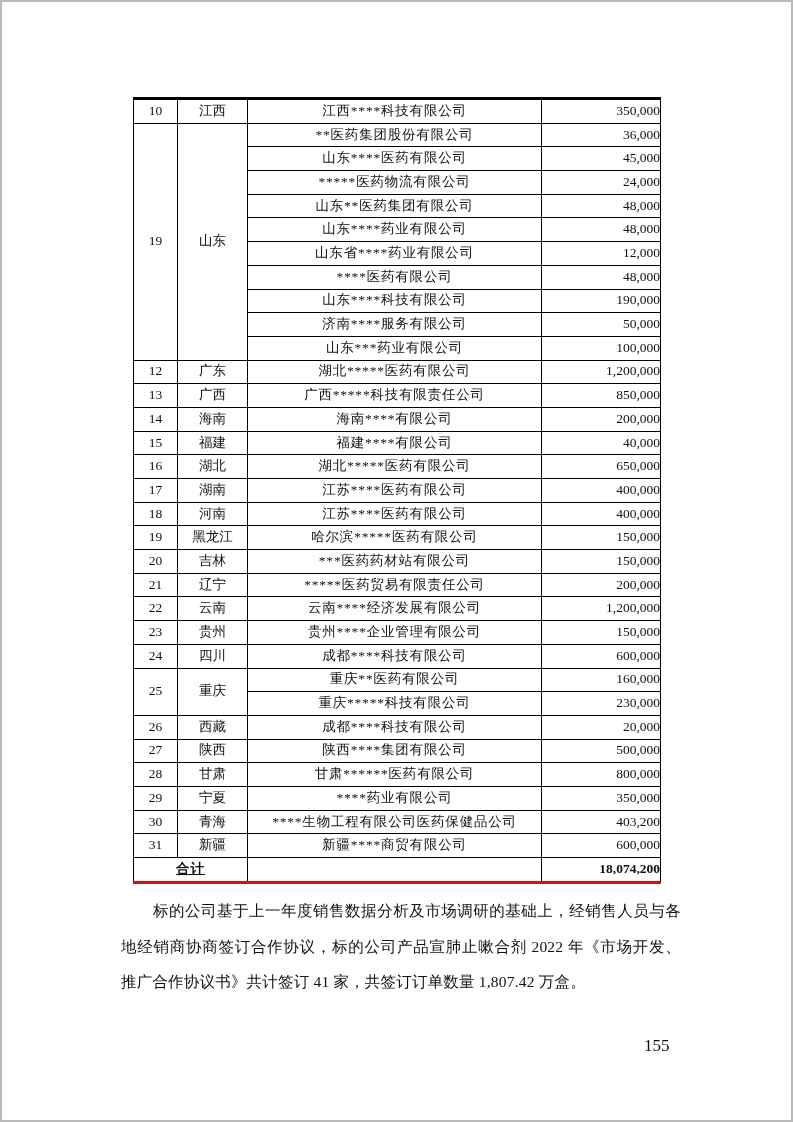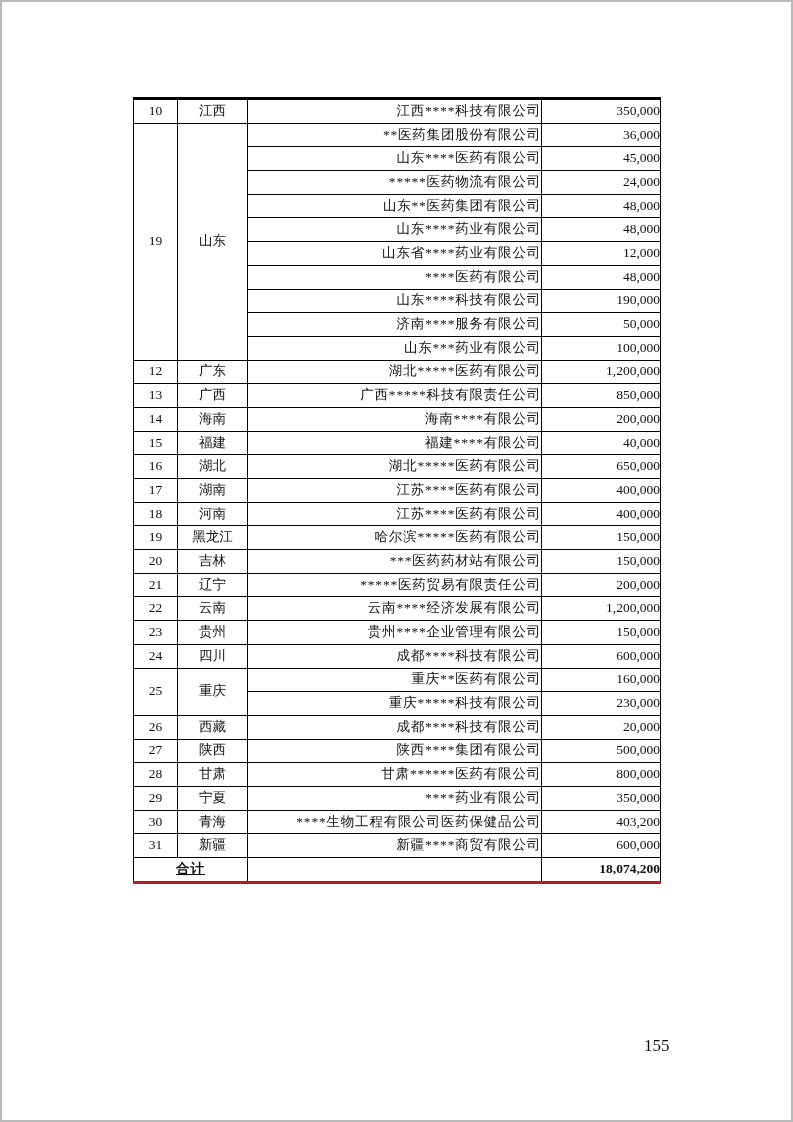--- a/index.html
+++ b/index.html
@@ -36,21 +36,21 @@
     border: 1px solid #000;
     height: 22.7px;
     padding: 0;
     font-size: 13.5px;
     line-height: 1.1;
     vertical-align: middle;
     white-space: nowrap;
     overflow: hidden;
   }
   td.no, td.province { text-align: center; }
-  td.company { text-align: right; padding-left: 7px; letter-spacing: 0.8px; }
+  td.company { text-align: center; padding-left: 7px; letter-spacing: 0.8px; }
   td.amount  { text-align: right; padding-right: 6px; }
   tr.total-row td { font-weight: bold; }
   tr.total-row td.total-label { text-align: center; letter-spacing: 1px; text-decoration: underline; }
 
   
   .text-block {
     position: absolute;
     left: 121px; top: 893px;
     width: 560px;
     font-size: 15.5px;
@@ -263,15 +263,20 @@
   <tbody>
     <tr class="total-row">
       <td class="total-label" colspan="2">合计</td>
       <td class="company"></td>
       <td class="amount">18,074,200</td>
     </tr>
   </tbody>
 </table>
 
 <div class="text-block">
+    <div class="para">
+      <div class="line first">标的公司基于上一年度销售数据分析及市场调研的基础上，经销售人员与各</div>
+      <div class="line">地经销商协商签订合作协议，标的公司产品宣肺止嗽合剂 2022 年《市场开发、</div>
+      <div class="line last">推广合作协议书》共计签订 41 家，共签订订单数量 1,807.42 万盒。</div>
+    </div>
   </div>
 
 <div class="page-num">155</div>
 
 </body></html>

